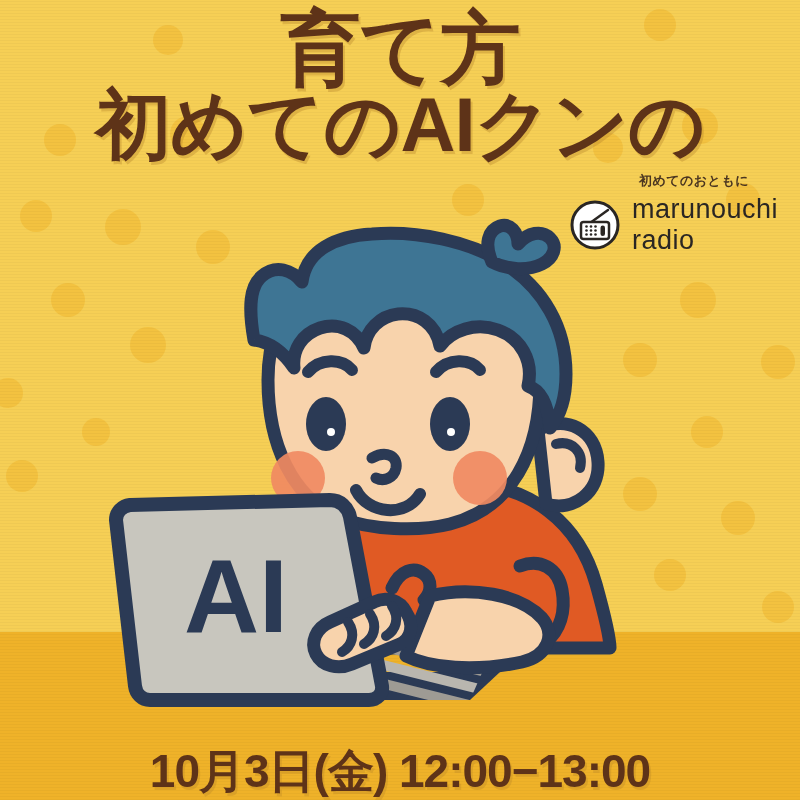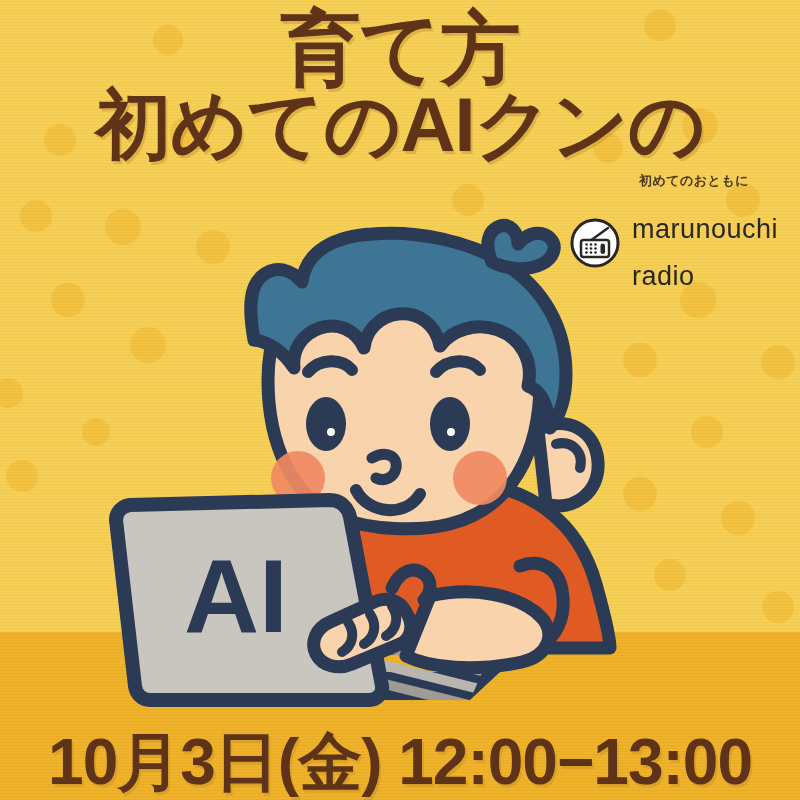--- a/index.html
+++ b/index.html
@@ -103,23 +103,22 @@
   }
   .logo-words {
     color: #2A2623;
     line-height: 1.0;
   }
   .logo-word {
     font-size: 27px;
     font-weight: 400;
     letter-spacing: .5px;
     display: block;
-    margin-top: 20px;
-  }
-  .logo-word-2 { margin-top: 20px; }
+  }
+  .logo-word-2 { margin-top: 4px; }
 
   
   .illustration {
     position: absolute;
     left: 0;
     top: 0;
     width: 800px;
     height: 800px;
     z-index: 5;
   }
@@ -128,21 +127,21 @@
   .date-block {
     position: absolute;
     left: 0;
     right: 0;
     bottom: 6px;
     text-align: center;
     z-index: 8;
   }
   .date-text {
     color: #5E3318;
-    font-size: 64px;
+    font-size: 46px;
     font-weight: 900;
     letter-spacing: -1px;
     line-height: 1;
     text-shadow: 2px 3px 0 rgba(180,130,40,.3);
     white-space: nowrap;
   }
 </style>
 </head>
 <body>
 

